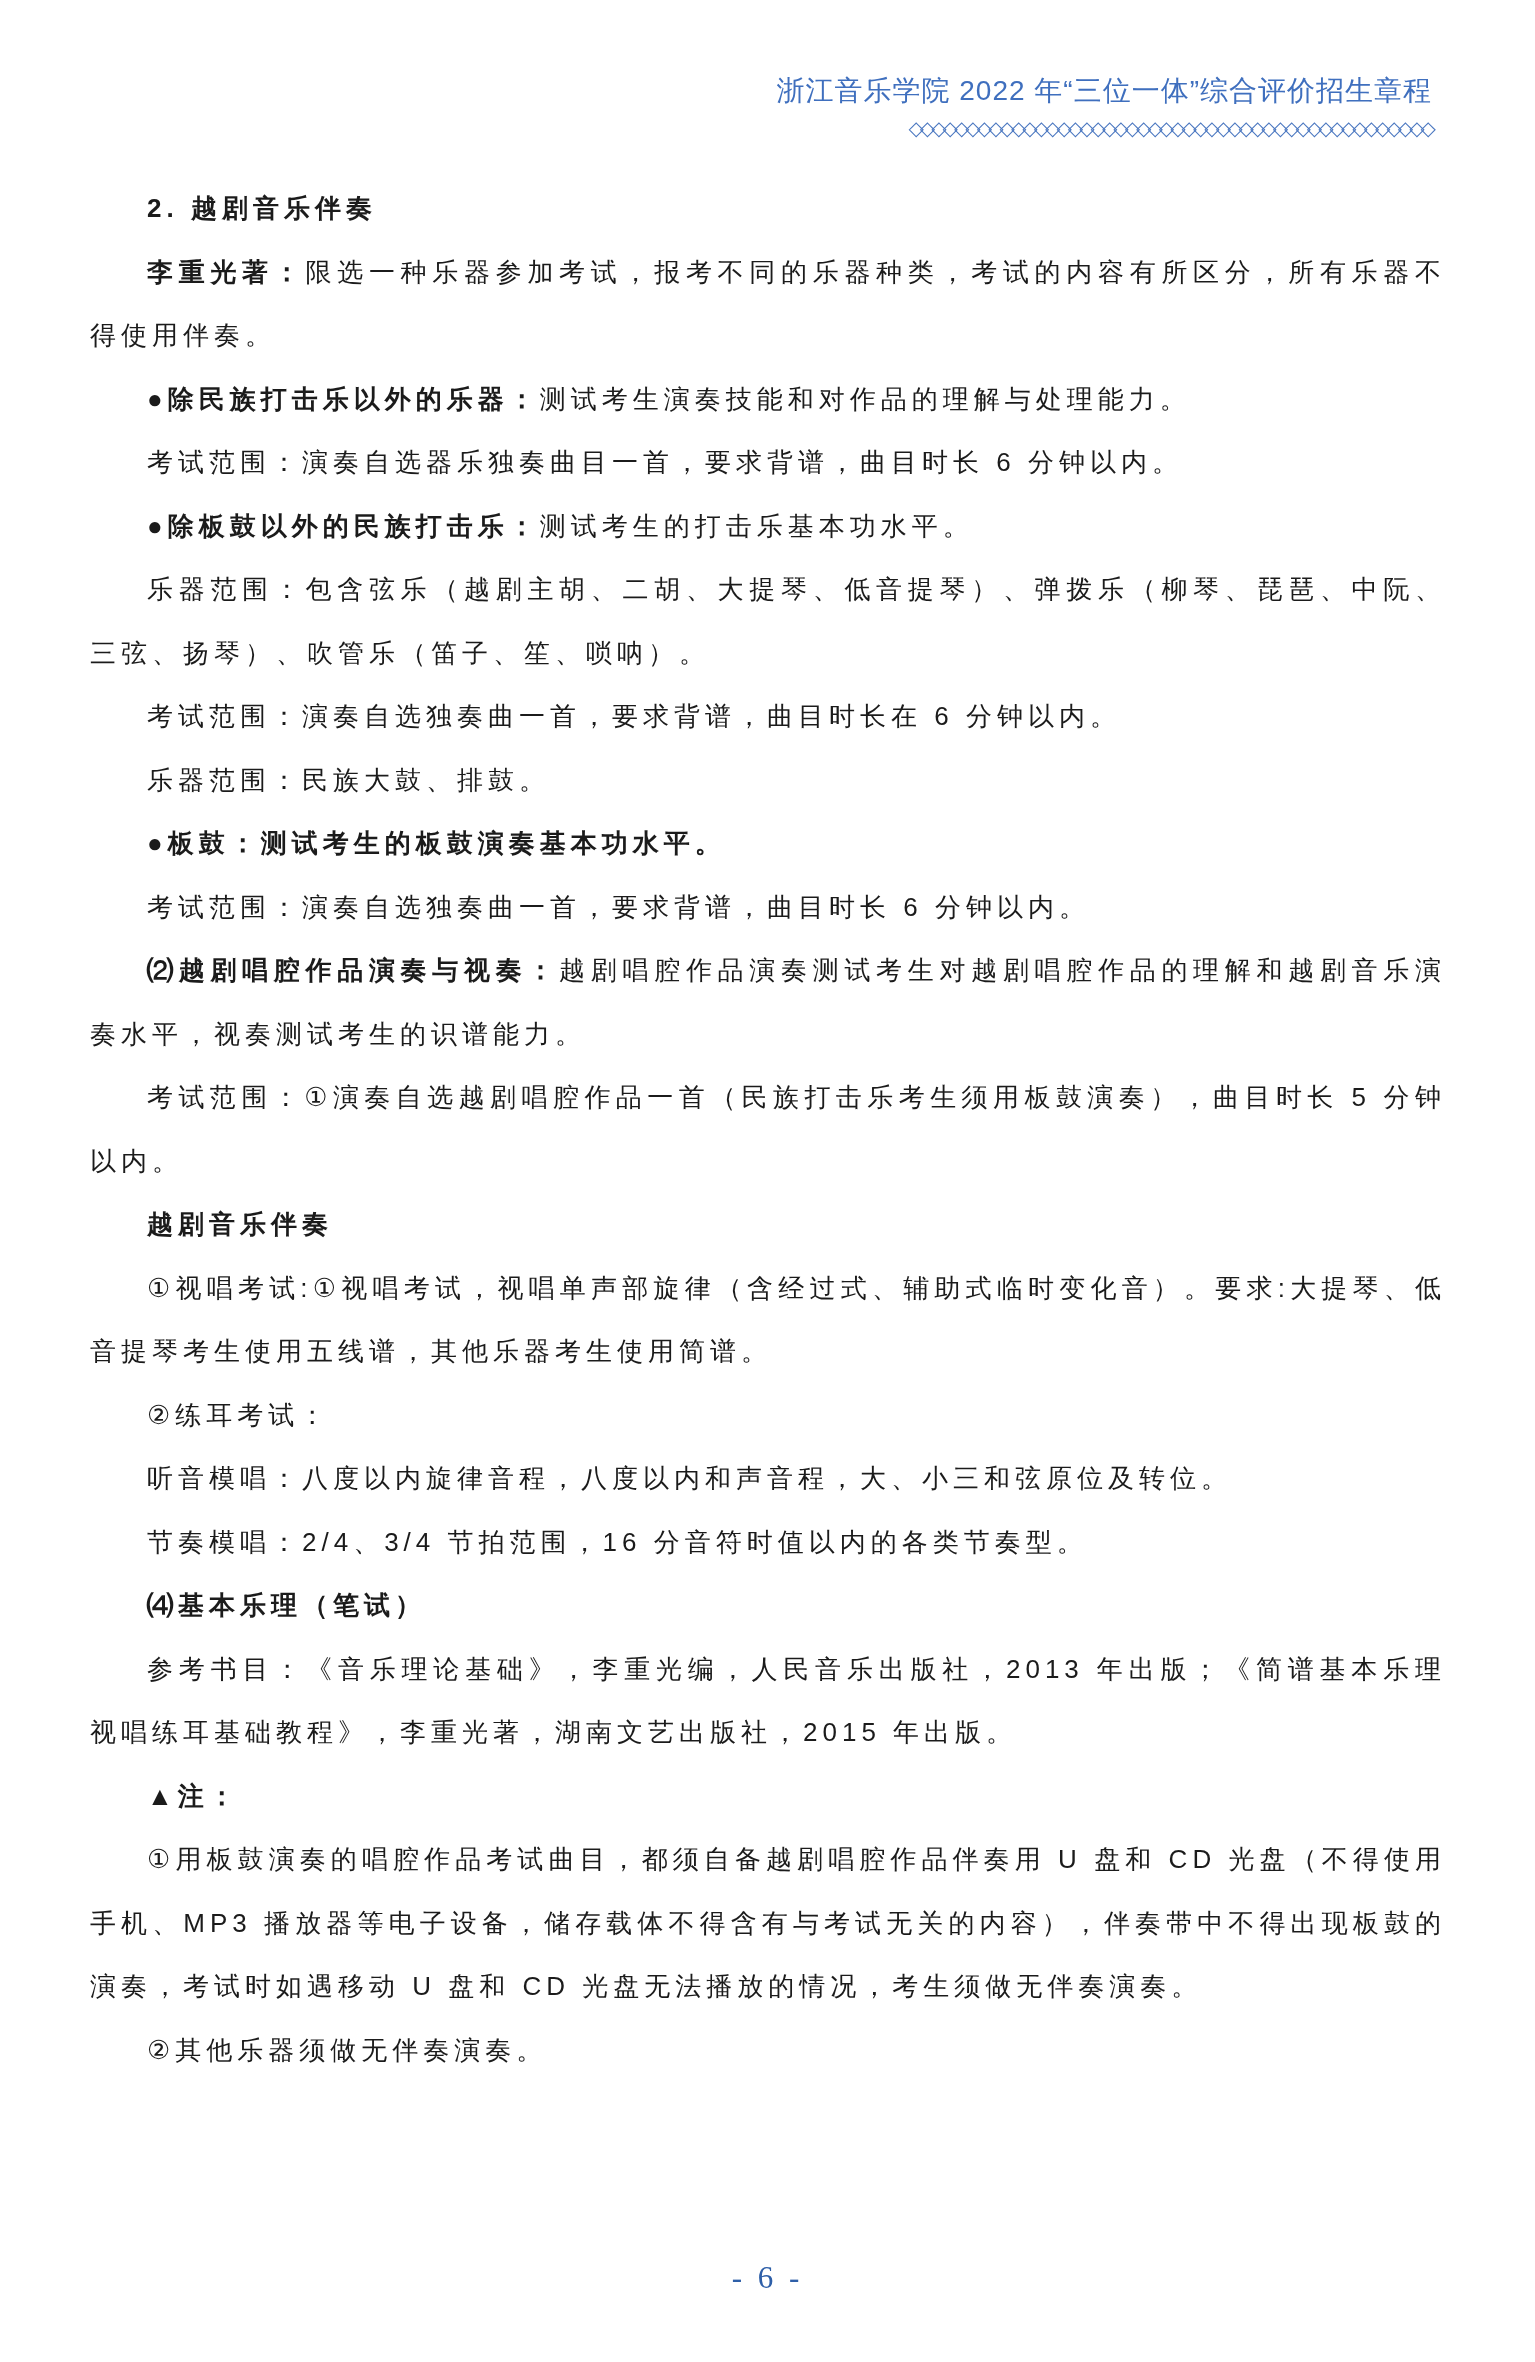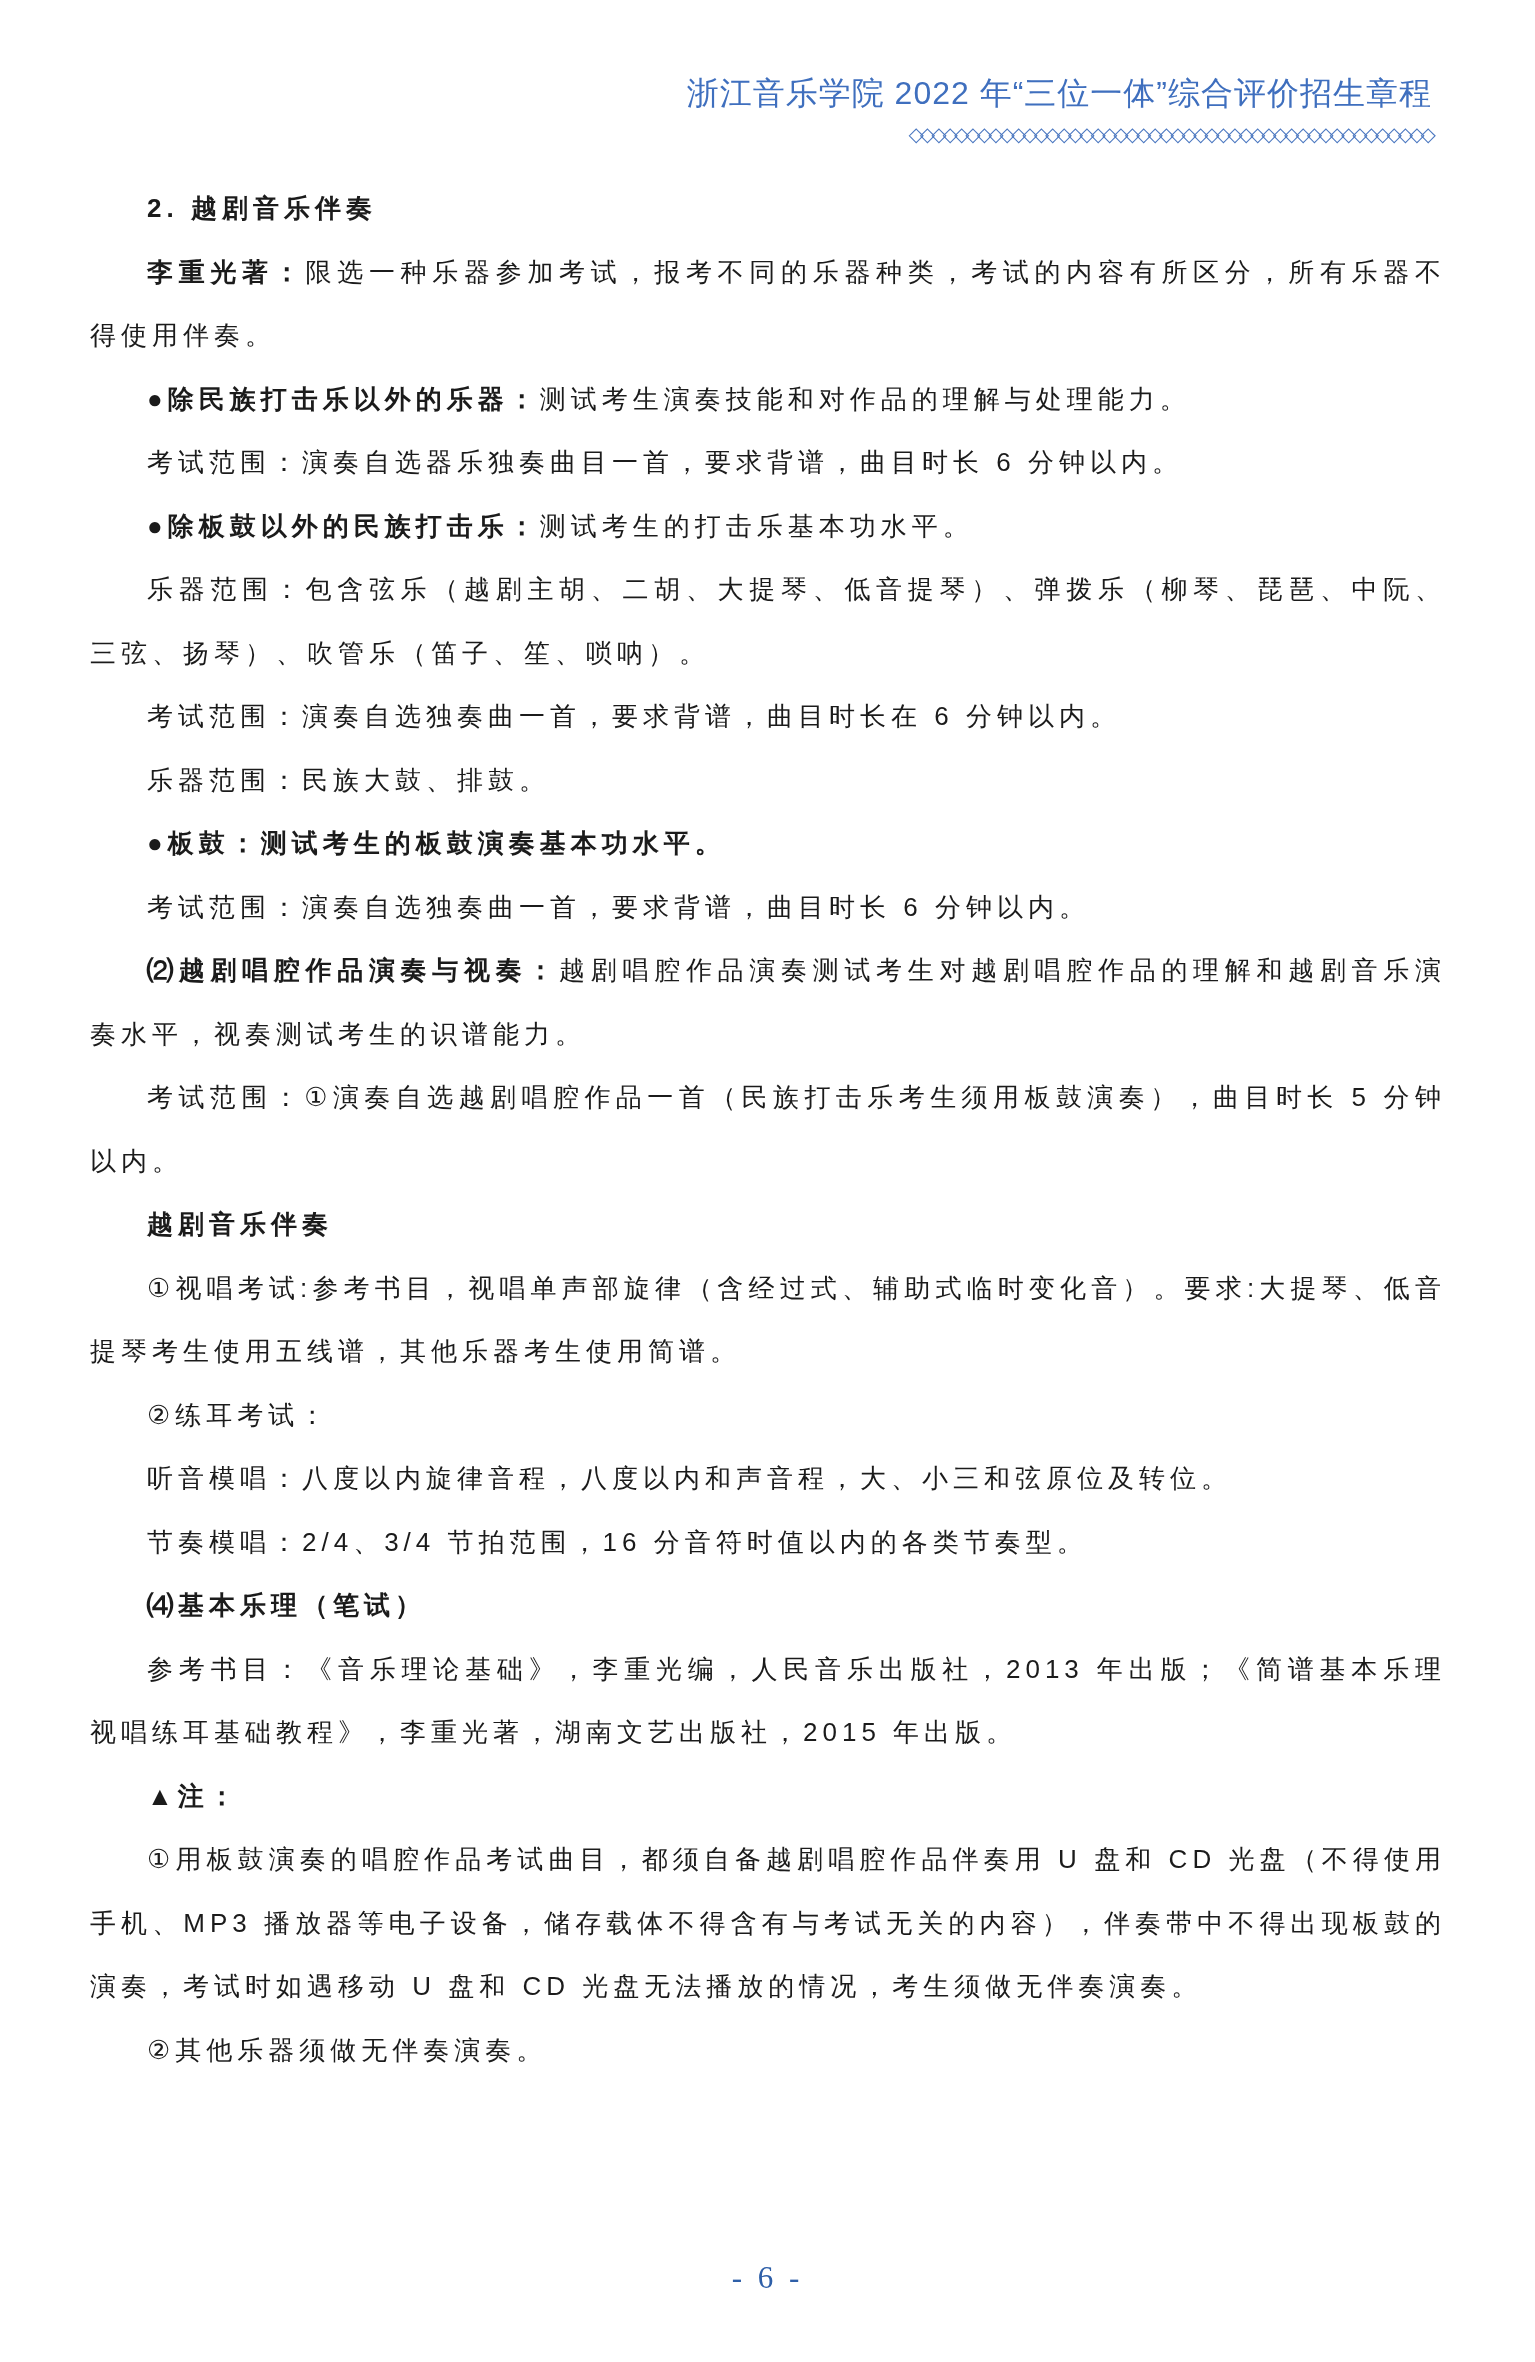--- a/index.html
+++ b/index.html
@@ -15,21 +15,21 @@
   
   .page-header {
     position: absolute;
     top: 72px;
     left: 90px;
     right: 103px;
     text-align: right;
   }
   .doc-title {
     margin: 0;
-    font-size: 32px;
+    font-size: 28px;
     font-weight: 400;
     letter-spacing: 1px;
     color: #3F6FBE;
     white-space: nowrap;
   }
   .diamond-divider {
     margin-top: 7px;
     font-size: 20px;
     line-height: 22px;
     letter-spacing: -4px;
@@ -85,21 +85,21 @@
   <p><span class="lbl"></span><span>考试范围：演奏自选器乐独奏曲目一首，要求背谱，曲目时长 6 分钟以内。</span></p>
   <p><span class="lbl">●除板鼓以外的民族打击乐：</span><span>测试考生的打击乐基本功水平。</span></p>
   <p><span class="lbl"></span><span>乐器范围：包含弦乐（越剧主胡、二胡、大提琴、低音提琴）、弹拨乐（柳琴、琵琶、中阮、三弦、扬琴）、吹管乐（笛子、笙、唢呐）。</span></p>
   <p><span class="lbl"></span><span>考试范围：演奏自选独奏曲一首，要求背谱，曲目时长在 6 分钟以内。</span></p>
   <p><span class="lbl"></span><span>乐器范围：民族大鼓、排鼓。</span></p>
   <p><span class="lbl">●板鼓：测试考生的板鼓演奏基本功水平。</span><span></span></p>
   <p><span class="lbl"></span><span>考试范围：演奏自选独奏曲一首，要求背谱，曲目时长 6 分钟以内。</span></p>
   <p><span class="lbl">⑵越剧唱腔作品演奏与视奏：</span><span>越剧唱腔作品演奏测试考生对越剧唱腔作品的理解和越剧音乐演奏水平，视奏测试考生的识谱能力。</span></p>
   <p><span class="lbl"></span><span>考试范围：①演奏自选越剧唱腔作品一首（民族打击乐考生须用板鼓演奏），曲目时长 5 分钟以内。</span></p>
   <p><span class="lbl">越剧音乐伴奏</span><span></span></p>
-  <p><span class="lbl"></span><span>①视唱考试:参考书目，视唱单声部旋律（含经过式、辅助式临时变化音）。要求:大提琴、低音提琴考生使用五线谱，其他乐器考生使用简谱。</span></p>
+  <p><span class="lbl"></span><span>①视唱考试:①视唱考试，视唱单声部旋律（含经过式、辅助式临时变化音）。要求:大提琴、低音提琴考生使用五线谱，其他乐器考生使用简谱。</span></p>
   <p><span class="lbl"></span><span>②练耳考试：</span></p>
   <p><span class="lbl"></span><span>听音模唱：八度以内旋律音程，八度以内和声音程，大、小三和弦原位及转位。</span></p>
   <p><span class="lbl"></span><span>节奏模唱：2/4、3/4 节拍范围，16 分音符时值以内的各类节奏型。</span></p>
   <p><span class="lbl">⑷基本乐理（笔试）</span><span></span></p>
   <p><span class="lbl"></span><span>参考书目：《音乐理论基础》，李重光编，人民音乐出版社，2013 年出版；《简谱基本乐理视唱练耳基础教程》，李重光著，湖南文艺出版社，2015 年出版。</span></p>
   <p><span class="lbl">▲注：</span><span></span></p>
   <p><span class="lbl"></span><span>①用板鼓演奏的唱腔作品考试曲目，都须自备越剧唱腔作品伴奏用 U 盘和 CD 光盘（不得使用手机、MP3 播放器等电子设备，储存载体不得含有与考试无关的内容），伴奏带中不得出现板鼓的演奏，考试时如遇移动 U 盘和 CD 光盘无法播放的情况，考生须做无伴奏演奏。</span></p>
   <p><span class="lbl"></span><span>②其他乐器须做无伴奏演奏。</span></p>
 </div>
 

